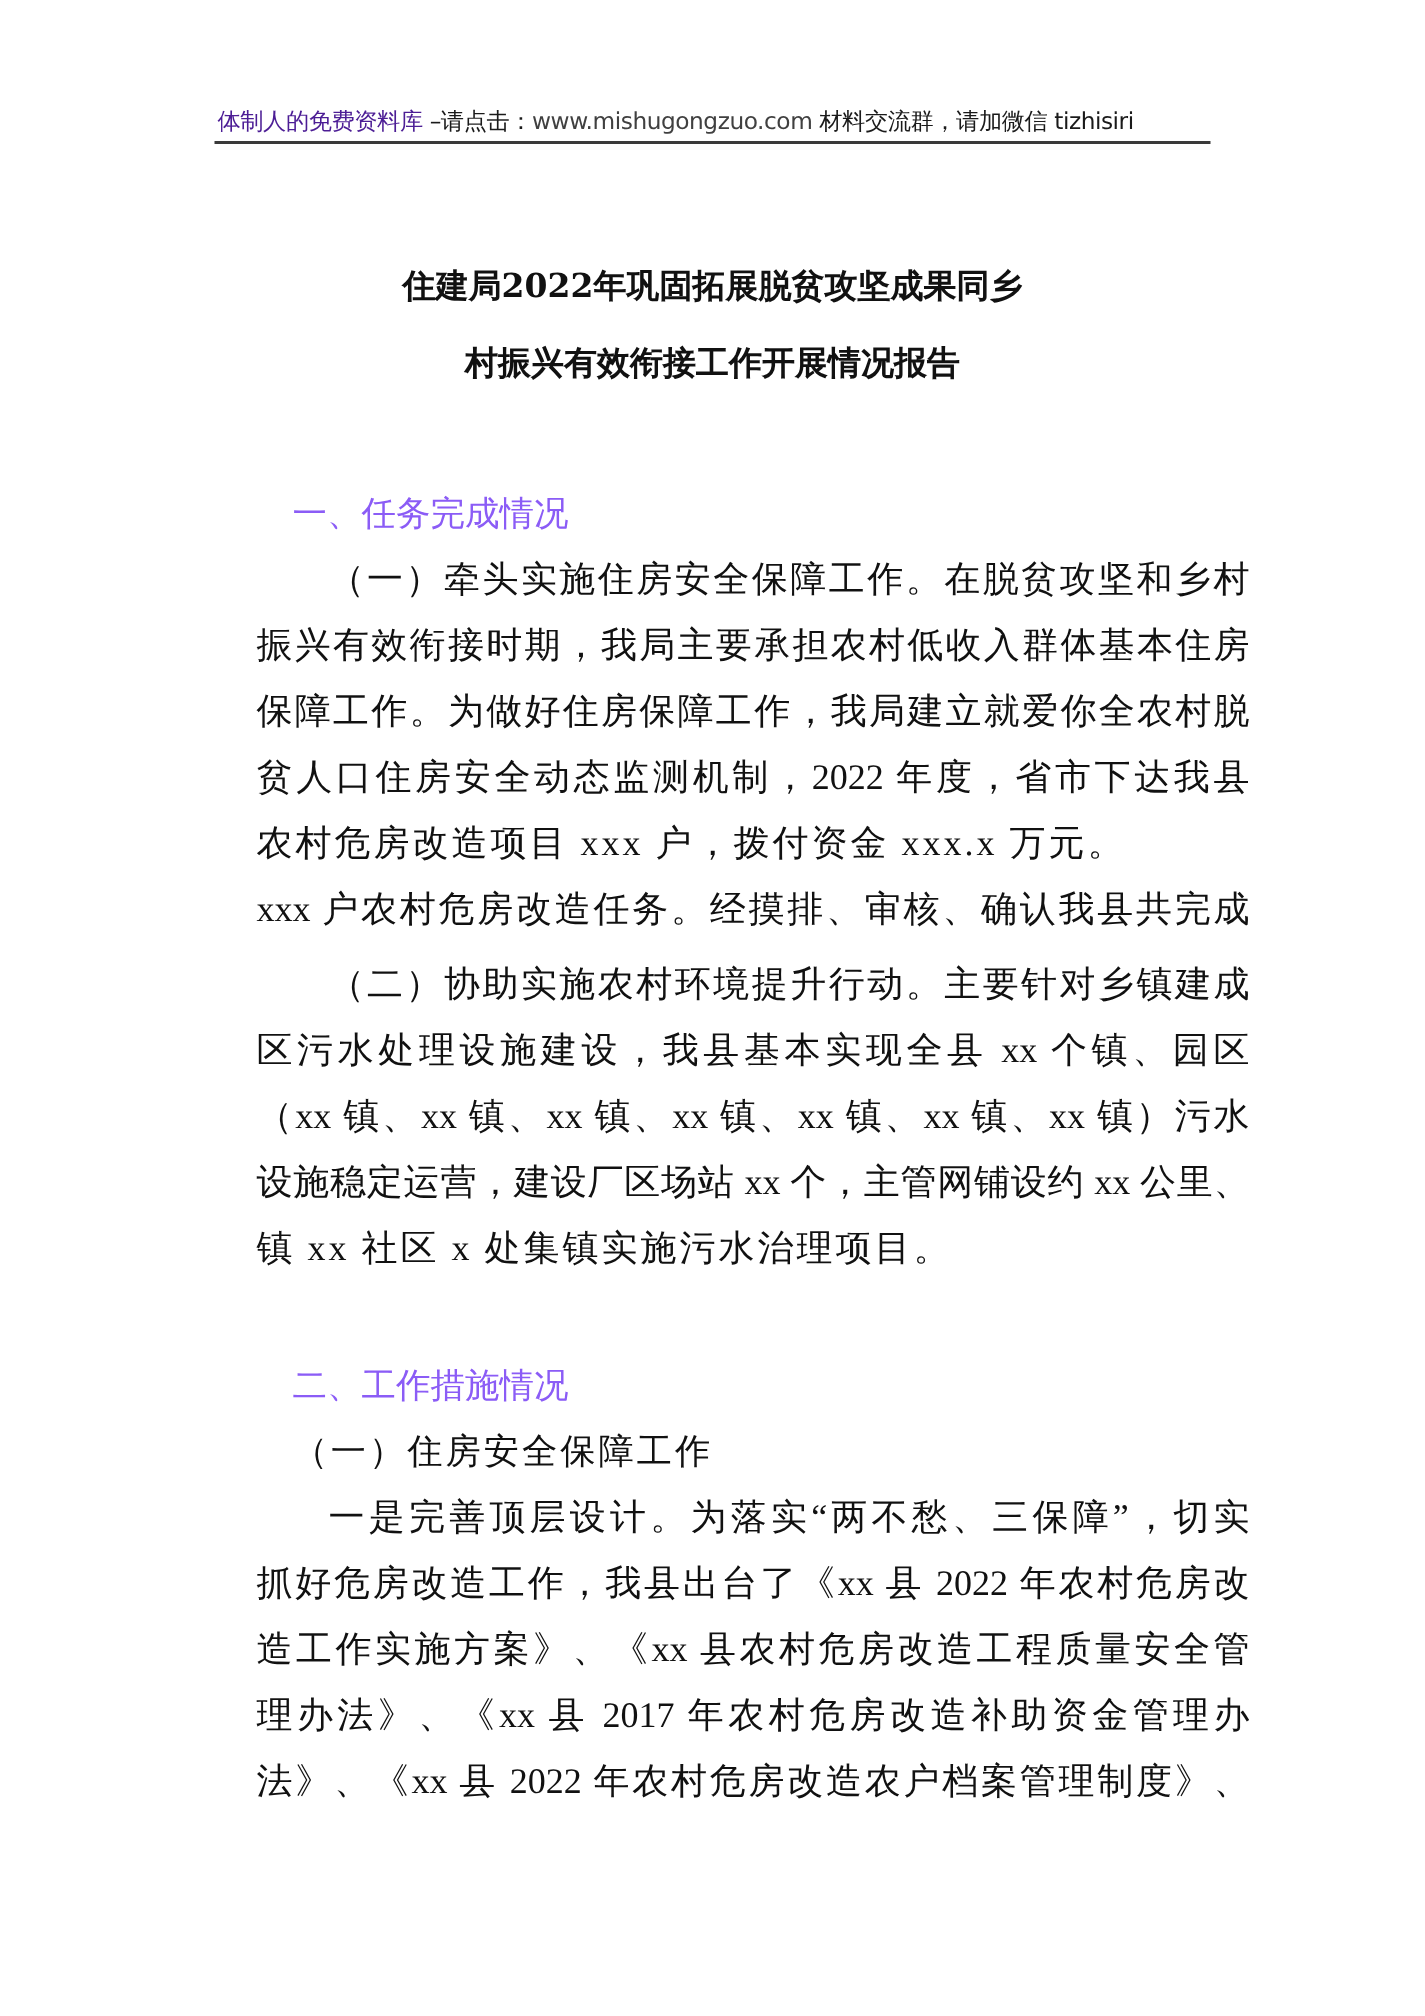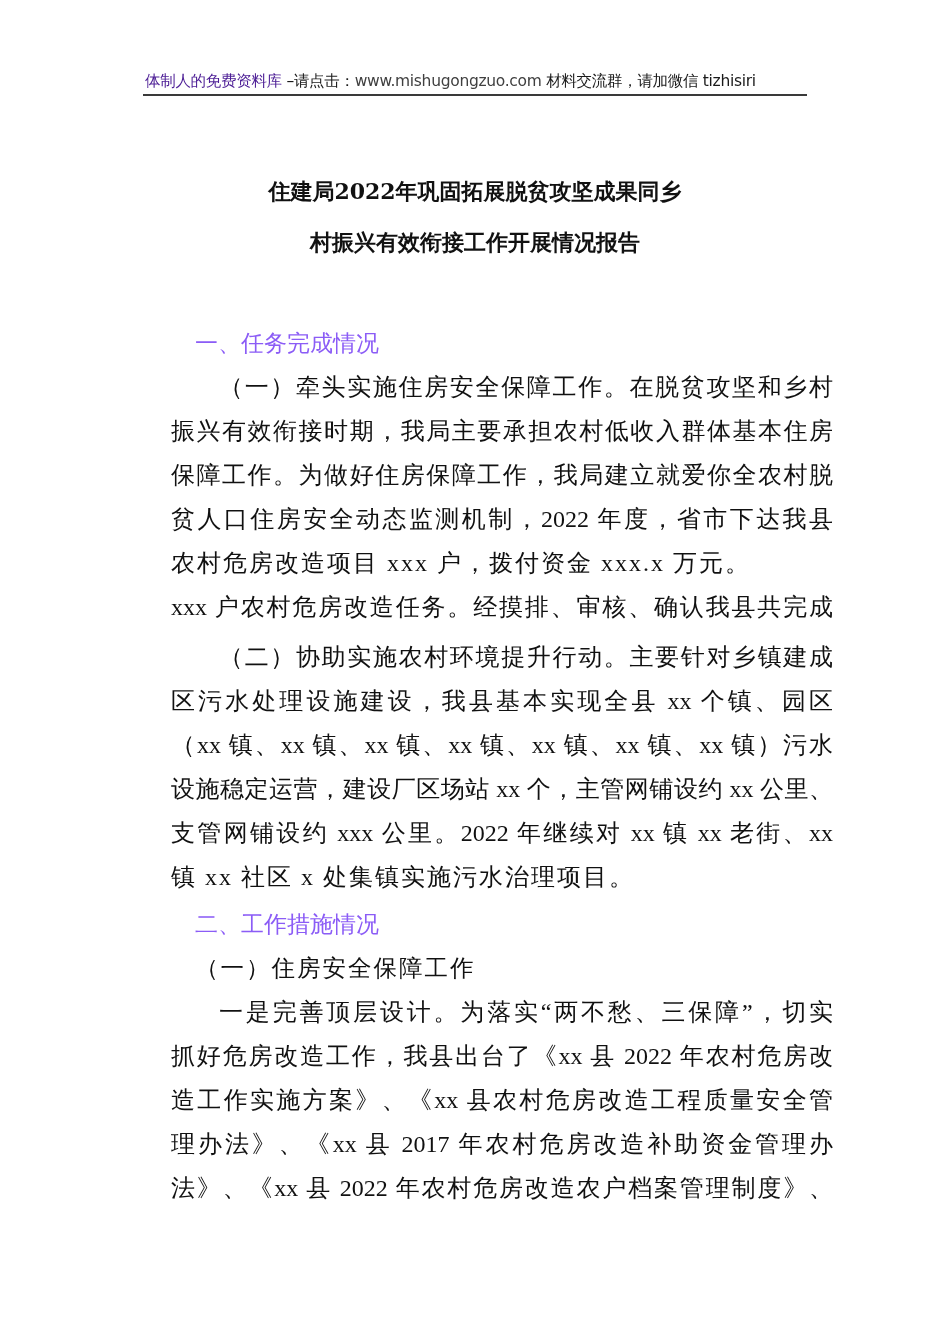--- a/index.html
+++ b/index.html
@@ -52,21 +52,20 @@
     <span class="line justify">贫人口住房安全动态监测机制，2022 年度，省市下达我县</span>
     <span class="line" style="letter-spacing:2px;">农村危房改造项目 xxx 户，拨付资金 xxx.x 万元。</span>
     <span class="line justify">xxx 户农村危房改造任务。经摸排、审核、确认我县共完成</span>
   </div>
 
   <div class="body-text" style="top:635px;">
     <span class="line justify" style="padding-left:48px;">（二）协助实施农村环境提升行动。主要针对乡镇建成</span>
     <span class="line justify">区污水处理设施建设，我县基本实现全县 xx 个镇、园区</span>
     <span class="line justify">（xx 镇、xx 镇、xx 镇、xx 镇、xx 镇、xx 镇、xx 镇）污水</span>
     <span class="line justify">设施稳定运营，建设厂区场站 xx 个，主管网铺设约 xx 公里、</span>
-    <span class="line justify">支管网铺设约 xxx 公里。2022 年继续对 xx 镇 xx 老街、xx</span>
     <span class="line" style="letter-spacing:2px;">镇 xx 社区 x 处集镇实施污水治理项目。</span>
   </div>
 
   <div class="h1" style="top:902px;">二、工作措施情况</div>
   <div class="h2" style="top:946px;">（一）住房安全保障工作</div>
 
   <div class="body-text" style="top:990px;">
     <span class="line justify" style="padding-left:48px;">一是完善顶层设计。为落实“两不愁、三保障”，切实</span>
     <span class="line justify">抓好危房改造工作，我县出台了《xx 县 2022 年农村危房改</span>
     <span class="line justify">造工作实施方案》、《xx 县农村危房改造工程质量安全管</span>

